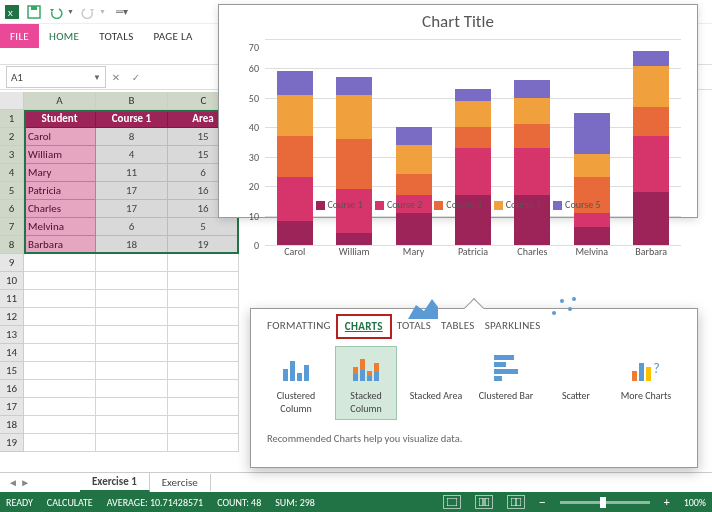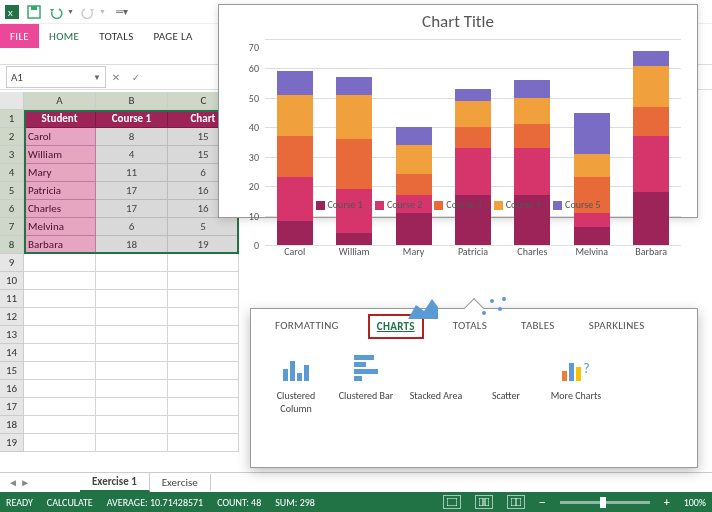--- a/index.html
+++ b/index.html
@@ -61,21 +61,21 @@
   .bar-col { width: 36px; display: flex; flex-direction: column-reverse; }
   .seg { width: 100%; }
   .xaxis { position: absolute; top: 240px; left: 46px; width: 416px; display: flex; justify-content: space-around; }
   .xlabel { font-size: 10px; color: #555; width: 50px; text-align: center; }
   .legend { position: absolute; bottom: 6px; left: 0; right: 0; display: flex; justify-content: center; gap: 12px; font-size: 10px; color: #555; }
   .legend .sw { width: 9px; height: 9px; display: inline-block; margin-right: 3px; vertical-align: middle; }
 
   
   .qa-panel { position: absolute; top: 308px; left: 250px; width: 448px; height: 160px; background: #fff; border: 1px solid #999; box-shadow: 0 4px 12px rgba(0,0,0,0.25); z-index: 11; }
   .qa-arrow { position: absolute; top: -8px; left: 216px; width: 14px; height: 14px; background: #fff; border-left: 1px solid #999; border-top: 1px solid #999; transform: rotate(45deg); }
-  .qa-tabs { display: flex; gap: 34px; padding: 10px 24px 6px; font-size: 11px; color: #555; letter-spacing: 0.3px; }
+  .qa-tabs { display: flex; gap: 10px; padding: 10px 16px 6px; font-size: 11px; color: #555; letter-spacing: 0.3px; }
   .qa-tabs .qtab.active { color: #217346; font-weight: 600; outline: 2px solid #b52020; outline-offset: 3px; padding: 1px 4px; text-decoration: underline; }
   .qa-items { display: flex; gap: 8px; padding: 6px 14px; }
   .qa-item { width: 62px; text-align: center; font-size: 10px; color: #444; padding: 4px 2px; border: 1px solid transparent; }
   .qa-item.sel { background: #d4e8dc; border-color: #9cc7ae; }
   .qa-icon { height: 34px; display: flex; align-items: center; justify-content: center; margin-bottom: 4px; }
   .qa-foot { padding: 6px 16px; font-size: 10.5px; color: #666; }
 
   
   .mini-bars { display: flex; align-items: flex-end; gap: 2px; height: 26px; }
   .mini-bars span { width: 5px; background: #5b9bd5; display: block; }
@@ -137,21 +137,21 @@
     <div class="corner"></div>
     <div class="colhead sel">A</div>
     <div class="colhead sel">B</div>
     <div class="colhead sel">C</div>
   </div>
   <div class="rows" id="rows">
       <div class="row">
         <div class="rowhead sel">1</div>
         <div class="cell th">Student</div>
         <div class="cell th">Course 1</div>
-        <div class="cell th" style="width:71px">Chart</div>
+        <div class="cell th" style="width:71px">Area</div>
       </div>
       <div class="row">
         <div class="rowhead sel">2</div>
         <div class="cell name">Carol</div>
         <div class="cell val">8</div>
         <div class="cell val" style="width:71px">15</div>
       </div>
       <div class="row">
         <div class="rowhead sel">3</div>
         <div class="cell name">William</div>
@@ -363,41 +363,52 @@
       <div class="qa-icon">
         <div class="mini-bars">
             <span style="height:12px"></span>
             <span style="height:20px"></span>
             <span style="height:8px"></span>
             <span style="height:16px"></span>
           </div>
       </div>
       <div>Clustered Column</div>
     </div>
+    <div class="qa-item sel">
+      <div class="qa-icon">
+        <div class="mini-bars stacked">
+            <span style="height:14px"></span>
+            <span style="height:22px"></span>
+            <span style="height:10px"></span>
+            <span style="height:18px"></span>
+          </div>
+      </div>
+      <div>Stacked Column</div>
+    </div>
+    <div class="qa-item">
+      <div class="qa-icon">
+        <svg class="mini-area">
+            <polygon points="0,26 8,12 16,18 24,6 30,14 30,26" fill="#5b9bd5"></polygon>
+          </svg>
+      </div>
+      <div>Stacked Area</div>
+    </div>
     <div class="qa-item">
       <div class="qa-icon">
         <div class="mini-hbars">
             <span style="width:20px"></span>
             <span style="width:12px"></span>
             <span style="width:24px"></span>
             <span style="width:8px"></span>
           </div>
       </div>
       <div>Clustered Bar</div>
     </div>
     <div class="qa-item">
       <div class="qa-icon">
-        <svg class="mini-area">
-            <polygon points="0,26 8,12 16,18 24,6 30,14 30,26" fill="#5b9bd5"></polygon>
-          </svg>
-      </div>
-      <div>Stacked Area</div>
-    </div>
-    <div class="qa-item">
-      <div class="qa-icon">
         <svg class="mini-scatter">
             <circle cx="6" cy="20" r="2" fill="#5b9bd5"></circle>
             <circle cx="14" cy="8" r="2" fill="#5b9bd5"></circle>
             <circle cx="22" cy="16" r="2" fill="#5b9bd5"></circle>
             <circle cx="26" cy="6" r="2" fill="#5b9bd5"></circle>
           </svg>
       </div>
       <div>Scatter</div>
     </div>
     <div class="qa-item">
@@ -405,20 +416,21 @@
         <div class="mini-bars">
             <span style="height:10px;background:#ed7d31"></span>
             <span style="height:18px"></span>
             <span style="height:14px;background:#ffc000"></span>
           </div>
         <span style="color:#5b9bd5;font-size:14px;margin-left:2px;">?</span>
       </div>
       <div>More Charts</div>
     </div>
   </div>
+  <div class="qa-foot">Recommended Charts help you visualize data.</div>
 </div>
 
 <div class="sheettabs">
   <div class="nav">◄ ►</div>
   <div class="stab active">Exercise 1</div>
   <div class="stab">Exercise</div>
 </div>
 
 <div class="statusbar">
   <span>READY</span>

